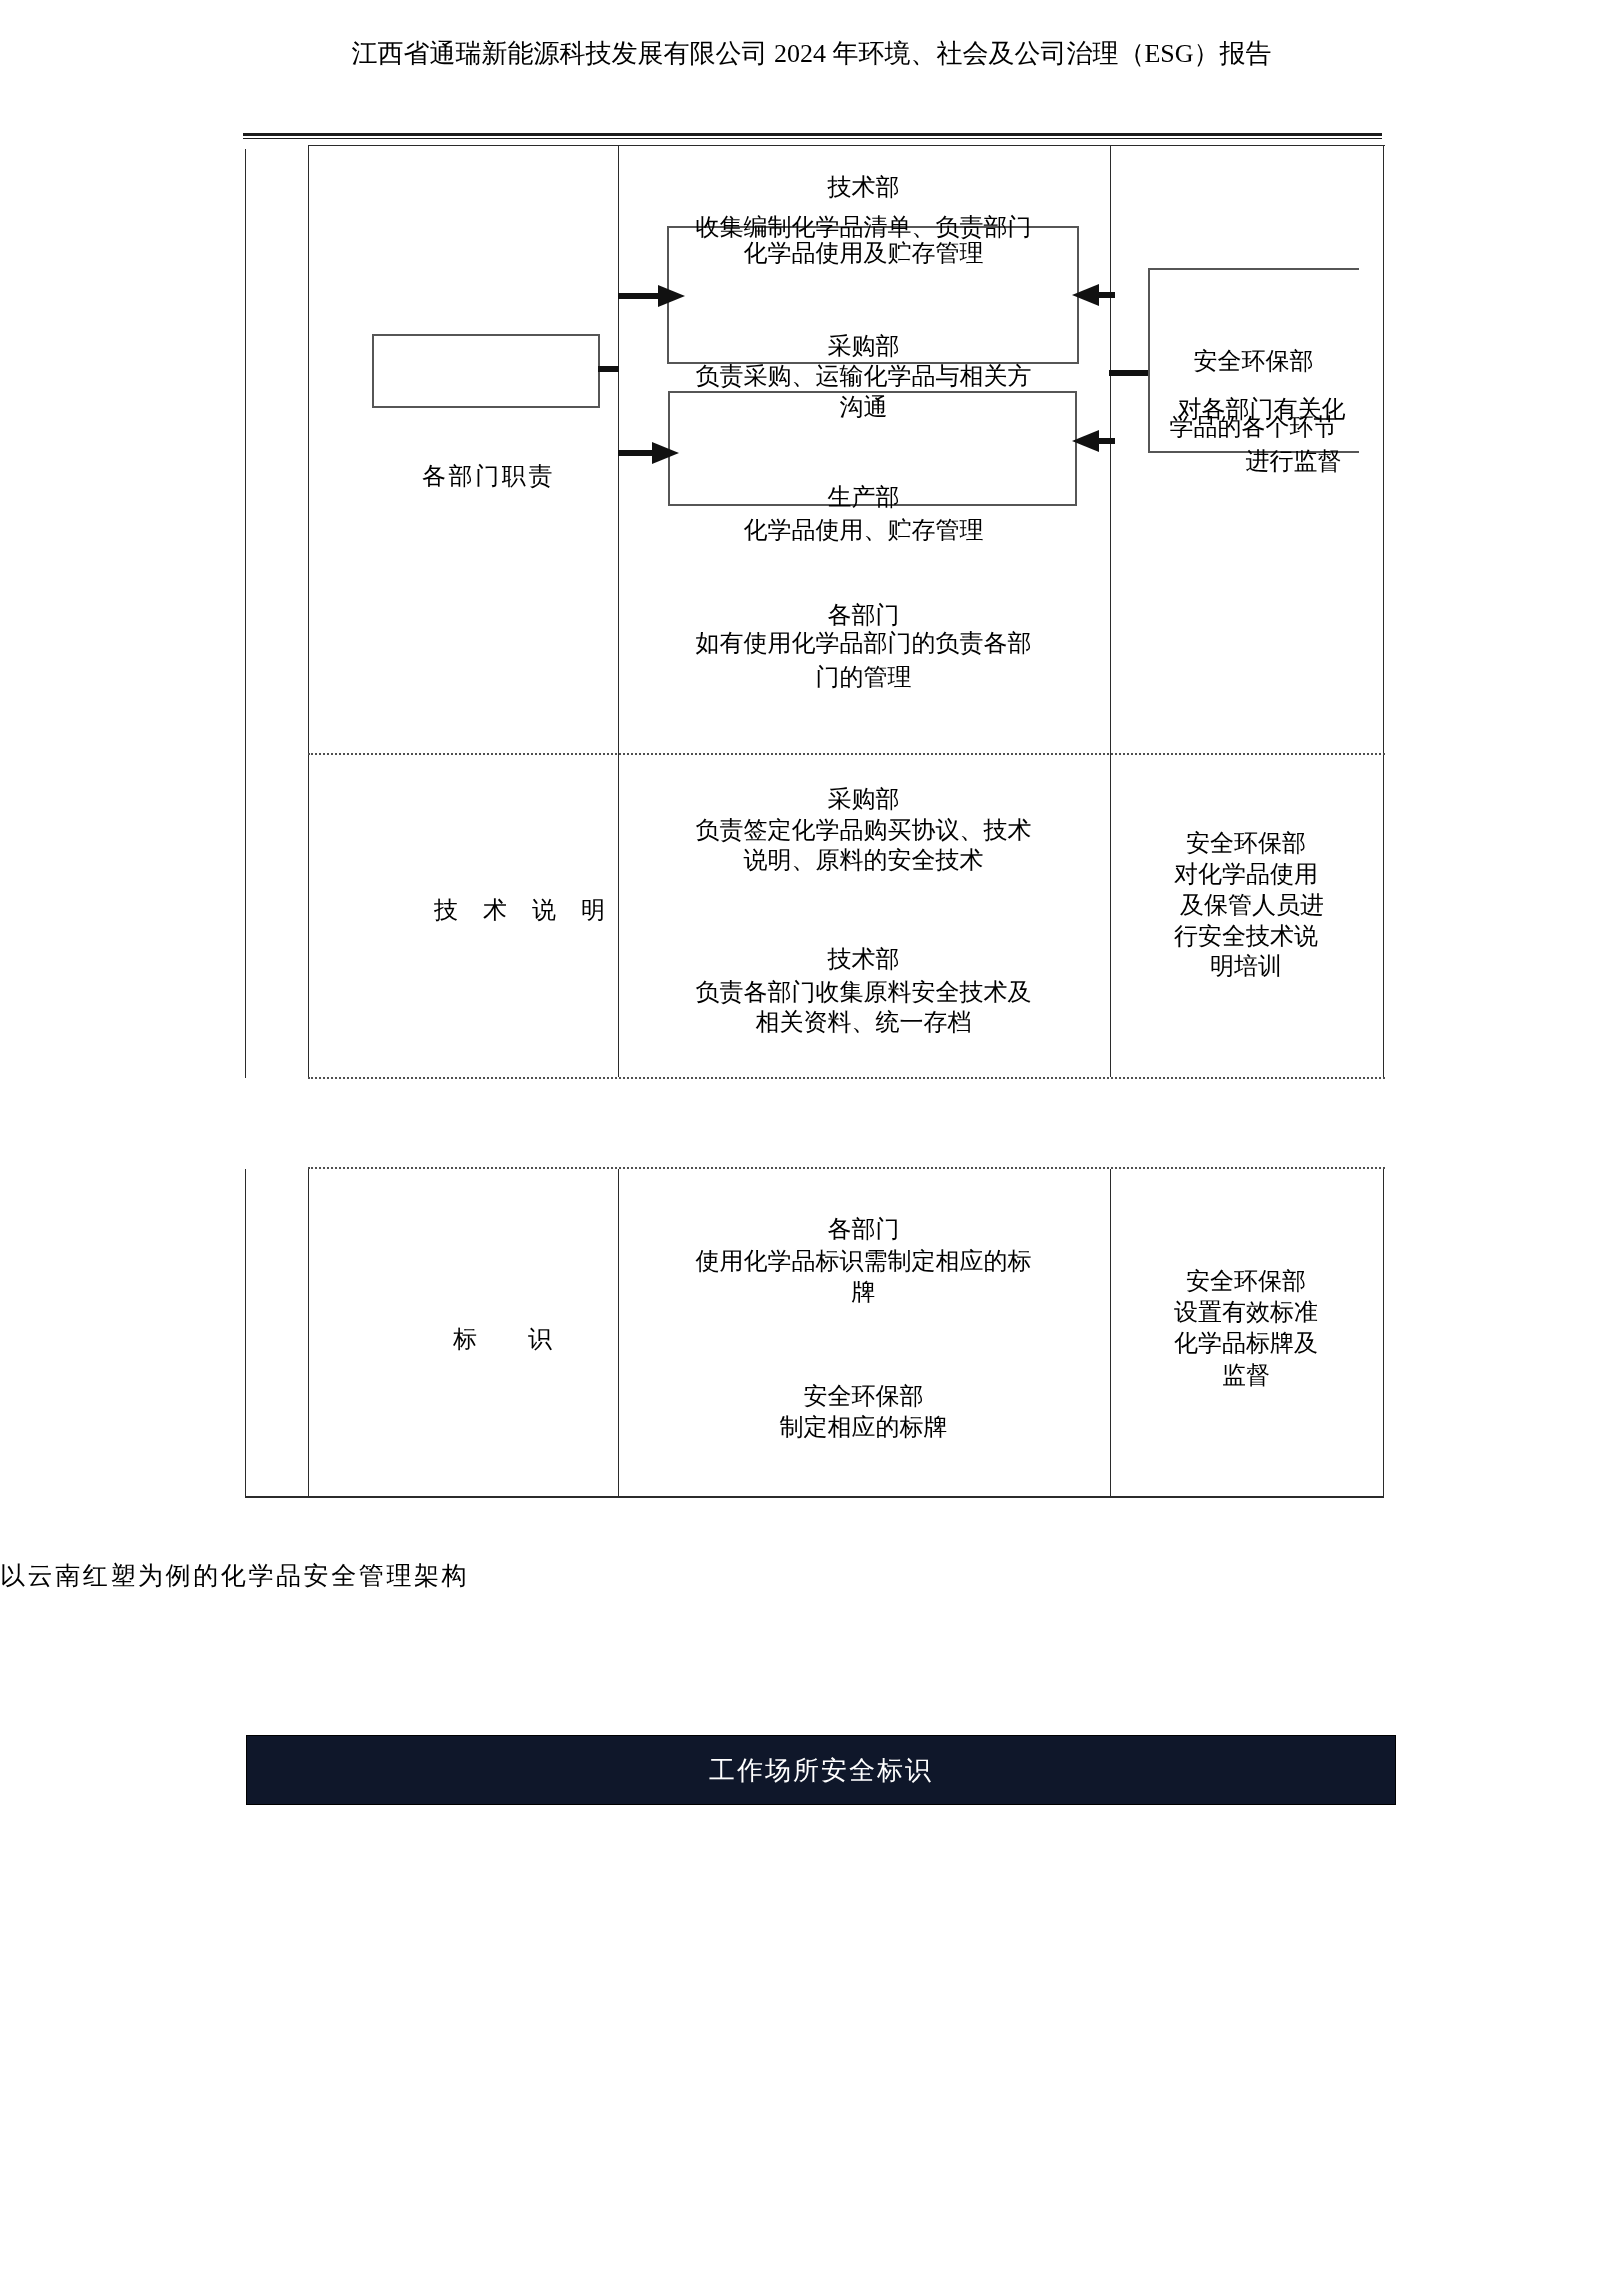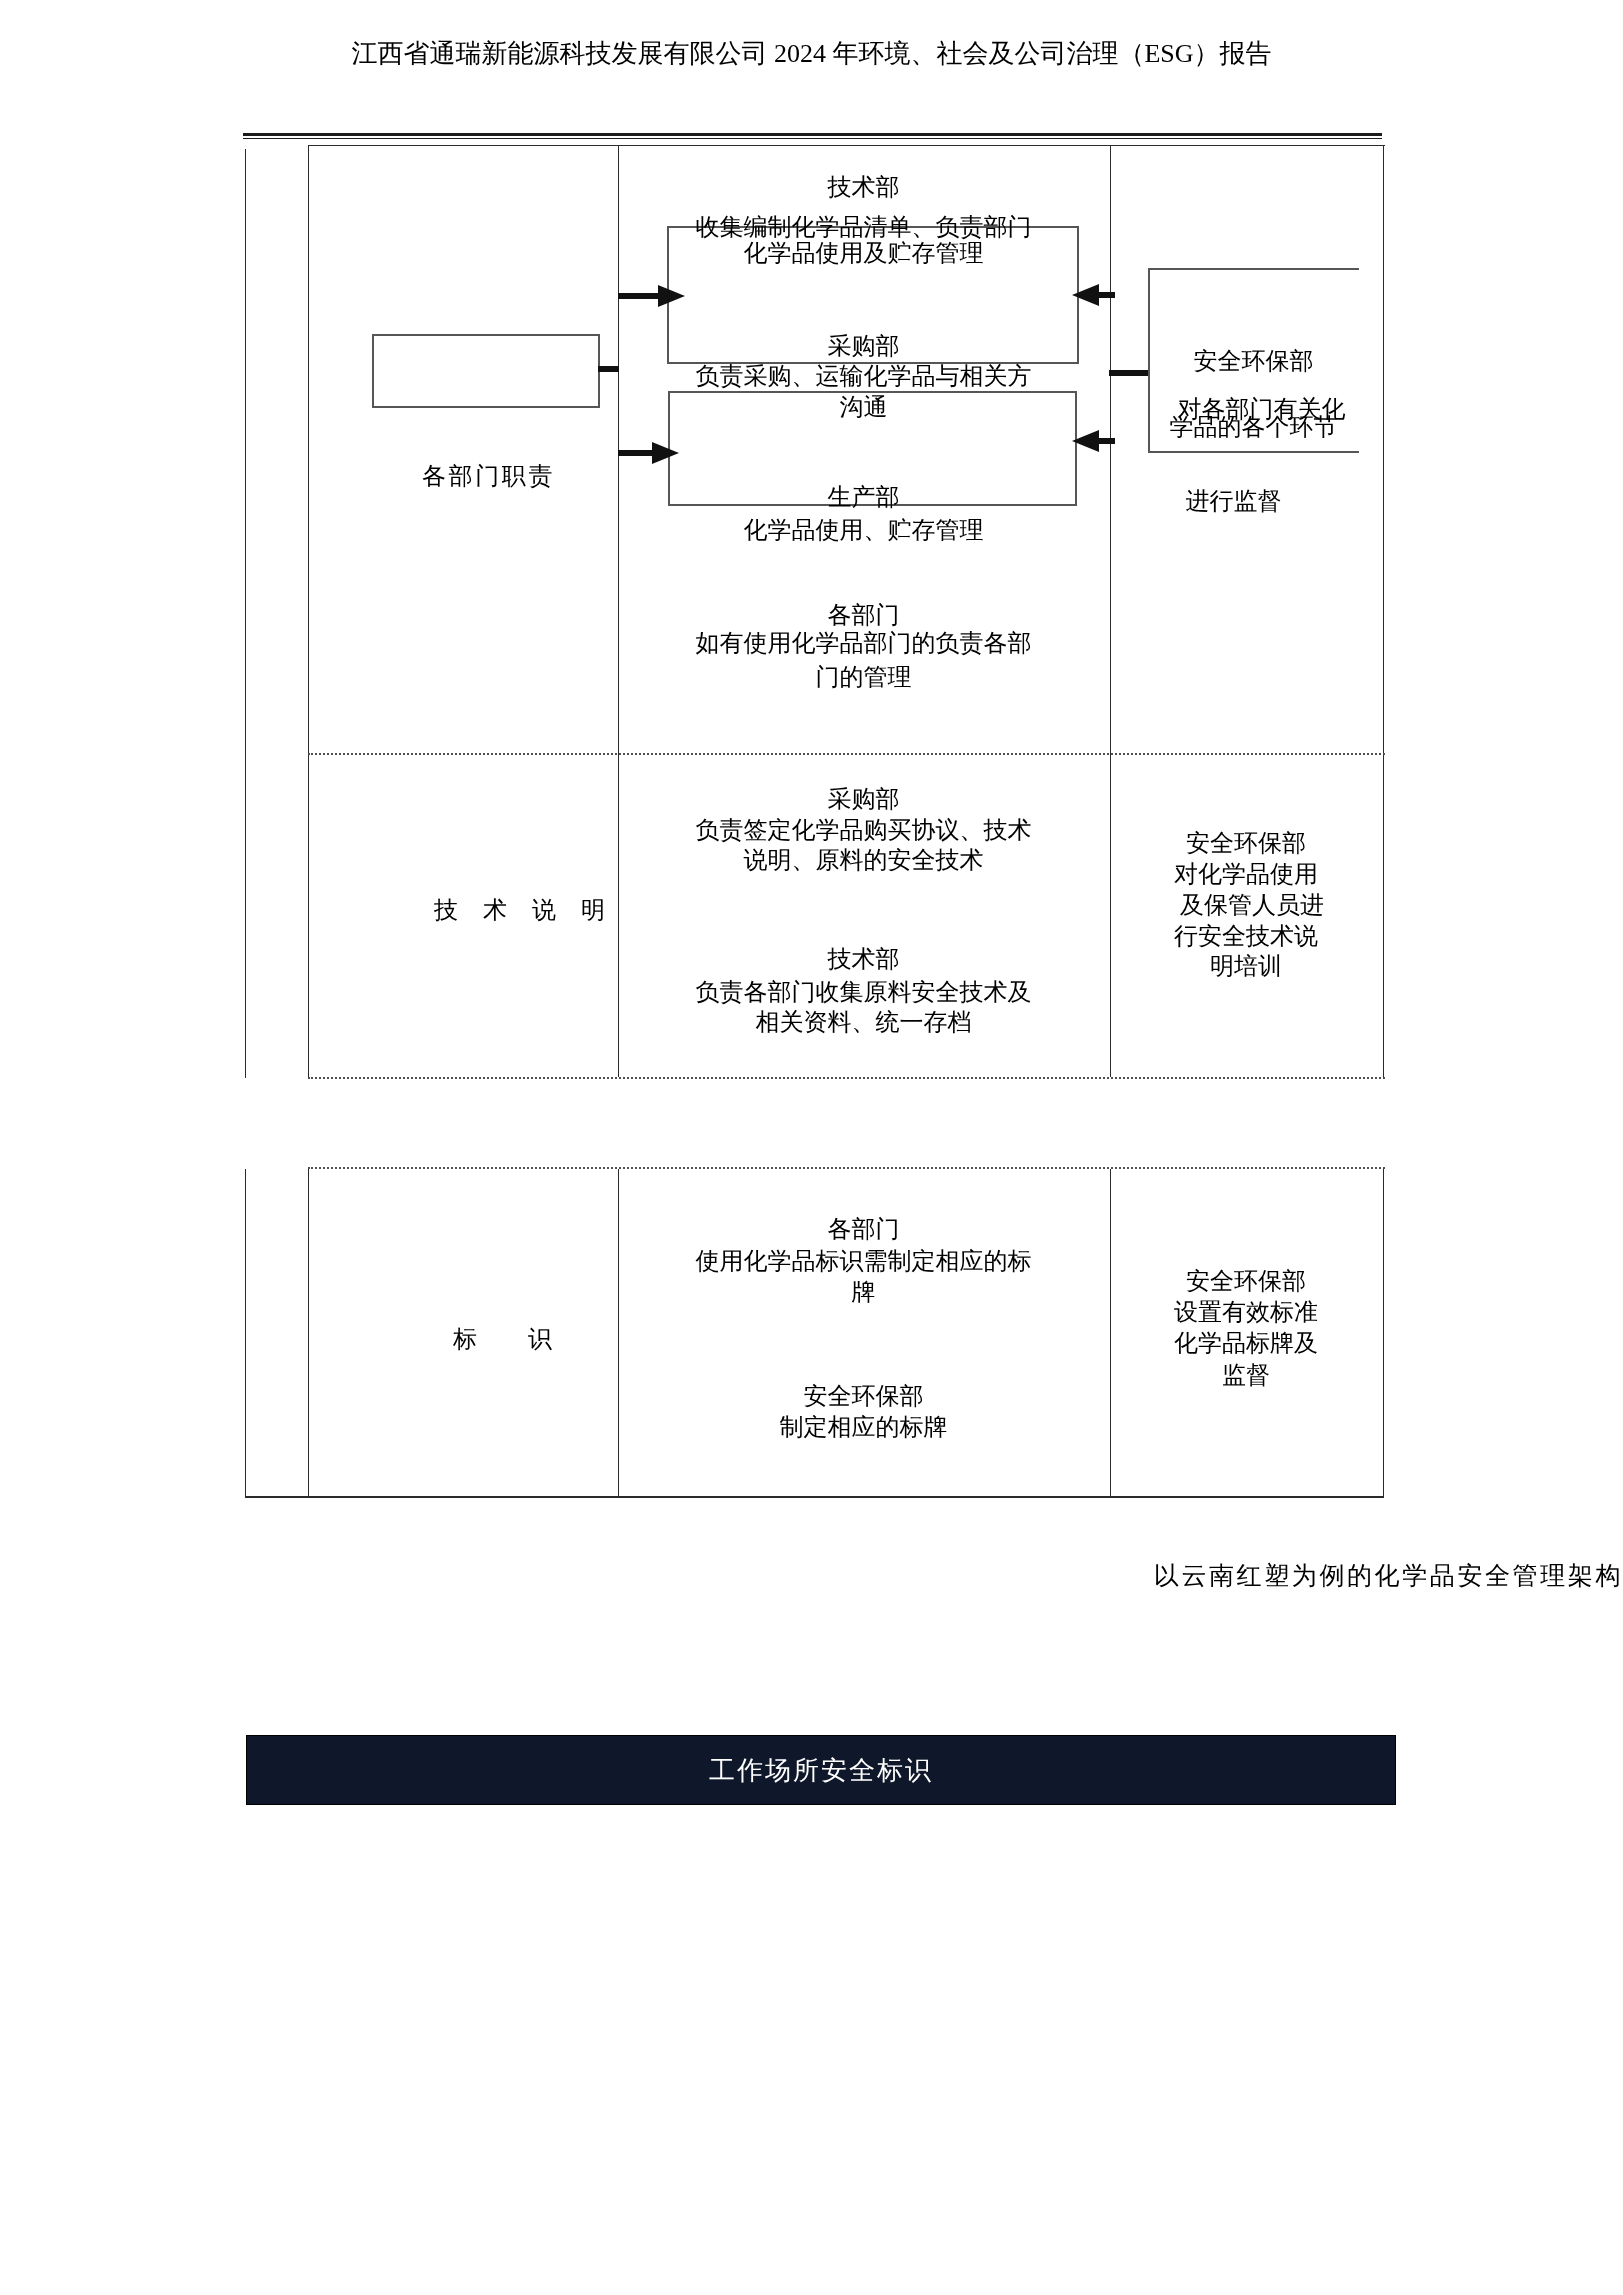--- a/index.html
+++ b/index.html
@@ -13,21 +13,21 @@
   .vline{position:absolute;width:1.3px;background:#2b2b2b;}
   .hline{position:absolute;height:1.3px;background:#2b2b2b;}
   .dotline{position:absolute;height:0;border-top:2px dotted #4f4f4f;}
   .fbox{position:absolute;border:2.6px solid #565656;box-sizing:border-box;background:transparent;}
   .stub{position:absolute;height:5.9px;background:#111;}
   .shaft{position:absolute;height:5.9px;background:#111;}
   .head-r{position:absolute;width:0;height:0;border-top:11px solid transparent;border-bottom:11px solid transparent;border-left:27px solid #111;}
   .head-l{position:absolute;width:0;height:0;border-top:11px solid transparent;border-bottom:11px solid transparent;border-right:27px solid #111;}
   .hdr{position:absolute;left:0;width:1623px;top:38px;text-align:center;font-size:26px;line-height:31px;white-space:nowrap;}
   .rule{position:absolute;background:#1c1c1c;}
-  .caption{position:absolute;left:0;width:1623px;top:1559px;text-align:right;font-size:25px;letter-spacing:2.6px;white-space:nowrap;}
+  .caption{position:absolute;left:0;width:1623px;top:1559px;text-align:left;font-size:25px;letter-spacing:2.6px;white-space:nowrap;}
   .banner{
     position:absolute;left:246px;top:1735px;width:1150px;height:70px;
     box-sizing:border-box;border:1.3px solid #000;
     display:flex;align-items:center;justify-content:center;
     font-size:26px;letter-spacing:2px;white-space:nowrap;
   }
   .pagenum{position:absolute;left:0;width:1623px;top:2032px;text-align:center;
     font-family:"Liberation Sans","DejaVu Sans",sans-serif;font-size:29px;}
 </style>
 </head>
@@ -95,21 +95,21 @@
   <div class="tlc" style="left:619px;top:392px;width:489px;">沟通</div>
   <div class="tlc" style="left:619px;top:482px;width:489px;">生产部</div>
   <div class="tlc" style="left:619px;top:515px;width:489px;">化学品使用、贮存管理</div>
   <div class="tlc" style="left:619px;top:600px;width:489px;">各部门</div>
   <div class="tlc" style="left:619px;top:608px;width:489px;margin-top:20px;">如有使用化学品部门的负责各部</div>
   <div class="tlc" style="left:619px;top:662px;width:489px;">门的管理</div>
 
   <div class="tlc" style="left:1148px;top:346px;width:211px;">安全环保部</div>
   <div class="tlc" style="left:1148px;top:394px;width:211px;padding-left:8px;">对各部门有关化</div>
   <div class="tlc" style="left:1148px;top:412px;width:211px;">学品的各个环节</div>
-  <div class="tlc" style="left:1128px;top:446px;width:211px;margin-top:40px;">进行监督</div>
+  <div class="tlc" style="left:1188px;top:446px;width:211px;">进行监督</div>
 
   <div class="tl" style="left:434px;top:895px;letter-spacing:25px;">技术说明</div>
 
   <div class="tlc" style="left:619px;top:784px;width:489px;">采购部</div>
   <div class="tlc" style="left:619px;top:815px;width:489px;">负责签定化学品购买协议、技术</div>
   <div class="tlc" style="left:619px;top:845px;width:489px;">说明、原料的安全技术</div>
   <div class="tlc" style="left:619px;top:944px;width:489px;">技术部</div>
   <div class="tlc" style="left:619px;top:977px;width:489px;">负责各部门收集原料安全技术及</div>
   <div class="tlc" style="left:619px;top:1007px;width:489px;">相关资料、统一存档</div>
 

